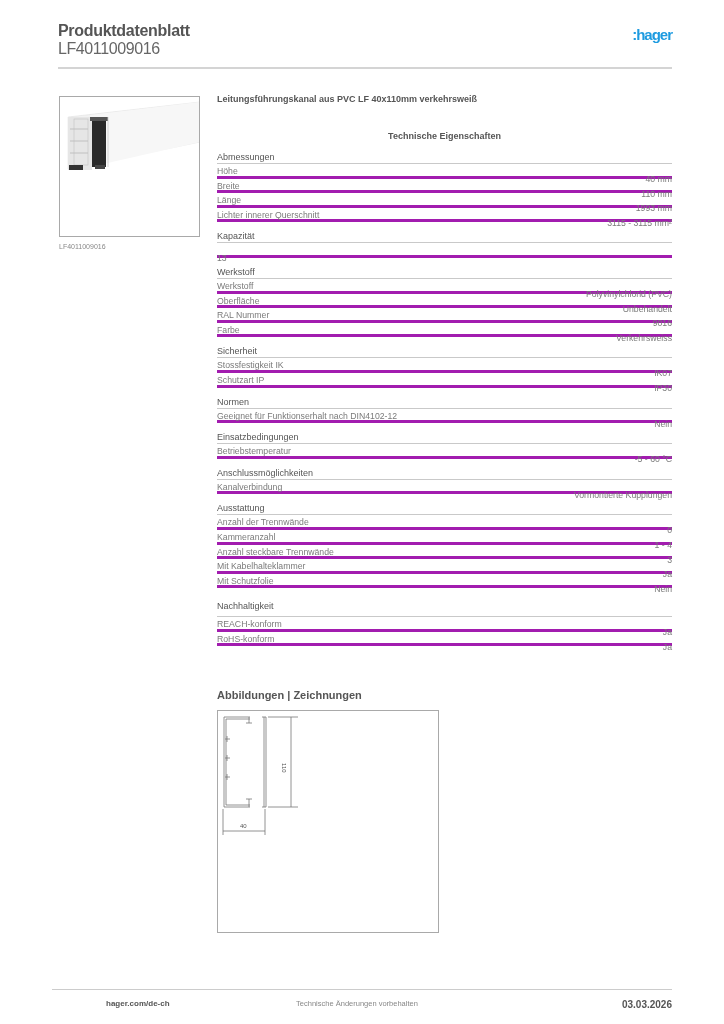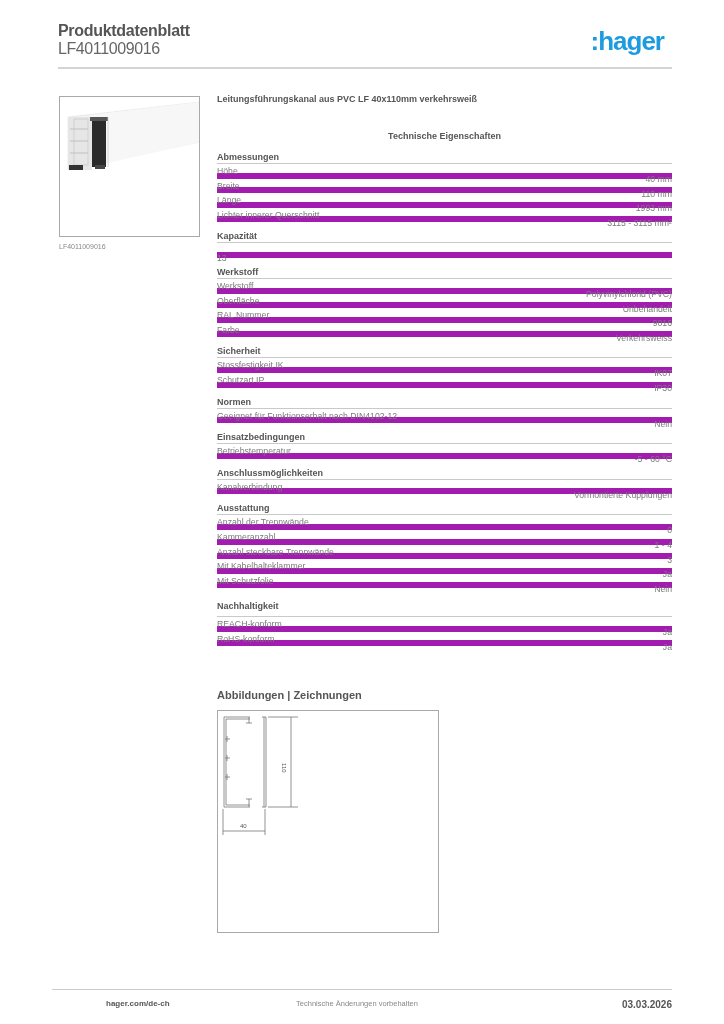--- a/index.html
+++ b/index.html
@@ -2,33 +2,33 @@
 <html><head>
   <meta charset="utf-8">
   <style>
     * { box-sizing: border-box; margin: 0; padding: 0; }
     html, body { width: 724px; height: 1024px; background: #ffffff; overflow: hidden; }
     body { position: relative; font-family: "Liberation Sans", sans-serif; color: #555; }
 
     .header { position: absolute; left: 58px; top: 20px; width: 614px; height: 50px; }
     .doc-title { position: absolute; left: 0; top: 2px; font-size: 16px; font-weight: bold; color: #555; letter-spacing: -0.3px; }
     .doc-sub { position: absolute; left: 0; top: 20px; font-size: 16px; color: #666; letter-spacing: -0.4px; }
-    .logo { position: absolute; right: 8px; top: 6px; font-size: 26px; font-weight: bold; color: #1e9be0; letter-spacing: -1px; }
+    .logo { position: absolute; right: 0; top: 6px; font-size: 15px; font-weight: bold; color: #1e9be0; letter-spacing: -1px; }
     .header-rule { position: absolute; left: 58px; top: 67px; width: 614px; height: 2px; background: #d4d4d4; }
 
     .thumb { position: absolute; left: 59px; top: 96px; width: 141px; height: 141px; border: 1px solid #a9a9a9; background: #fff; overflow: hidden; }
     .thumb-caption { position: absolute; left: 59px; top: 243px; font-size: 7px; color: #888; }
 
     .main { position: absolute; left: 217px; top: 92px; width: 455px; }
     .product-name { font-size: 9px; font-weight: bold; color: #555; height: 14px; line-height: 14px; }
     .tech-title { font-size: 9px; font-weight: bold; color: #555; margin-top: 23px; height: 14px; line-height: 14px; text-align: center; }
 
     .section { margin-top: 8px; }
-    .section-title { font-size: 9px; font-weight: bold; color: #555; height: 13px; line-height: 13px; border-bottom: 1px solid #c9c9c9; }
-    .row { display: flex; justify-content: space-between; font-size: 8.7px; color: #7a7a7a; height: 14.6px; line-height: 14px; border-bottom: 6px solid #a21caf; }
+    .section-title { font-size: 9px; font-weight: normal; color: #555; height: 13px; line-height: 13px; border-bottom: 1px solid #c9c9c9; }
+    .row { display: flex; justify-content: space-between; font-size: 8.7px; color: #7a7a7a; height: 14.6px; line-height: 14px; border-bottom: 3px solid #a21caf; }
     .row .val { text-align: right; margin-top: 8px; }
 
     .figures-title { position: absolute; left: 217px; top: 689px; font-size: 11px; font-weight: bold; color: #555; }
     .figure-box { position: absolute; left: 217px; top: 710px; width: 222px; height: 223px; border: 1px solid #a9a9a9; background: #fff; }
 
     .footer-rule { position: absolute; left: 52px; top: 989px; width: 620px; height: 1px; background: #cccccc; }
     .footer-left { position: absolute; left: 58px; top: 999px; font-size: 8px; font-weight: bold; color: #555; padding-left: 48px; }
     .footer-center { position: absolute; left: 0; width: 714px; text-align: center; top: 999px; font-size: 7.5px; color: #888; }
     .footer-right { position: absolute; right: 52px; top: 999px; font-size: 10px; font-weight: bold; color: #555; text-align: right; }
   </style>

